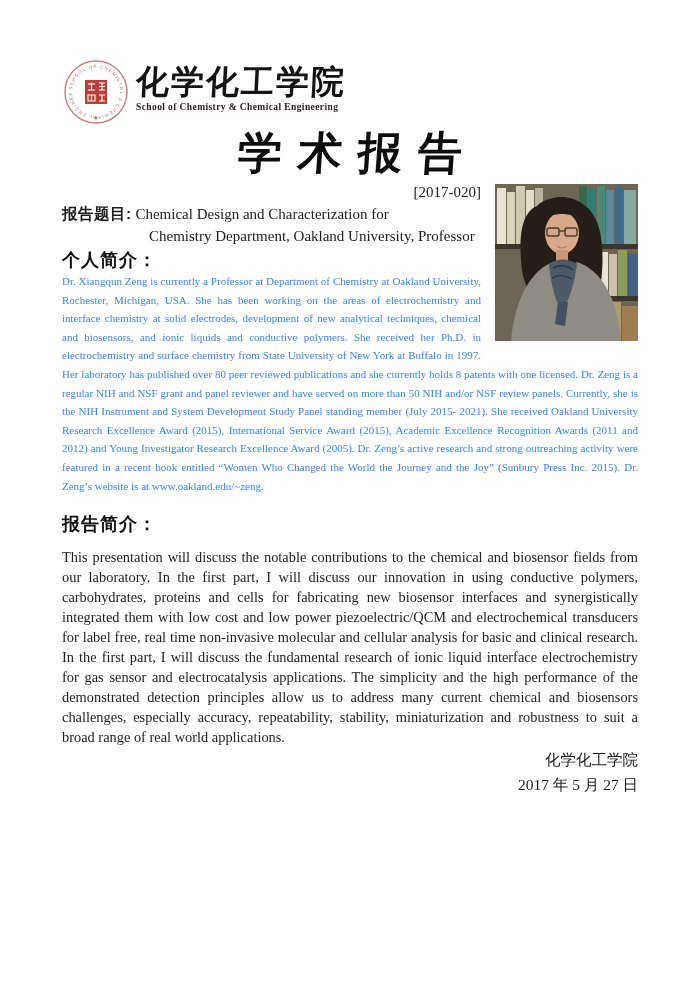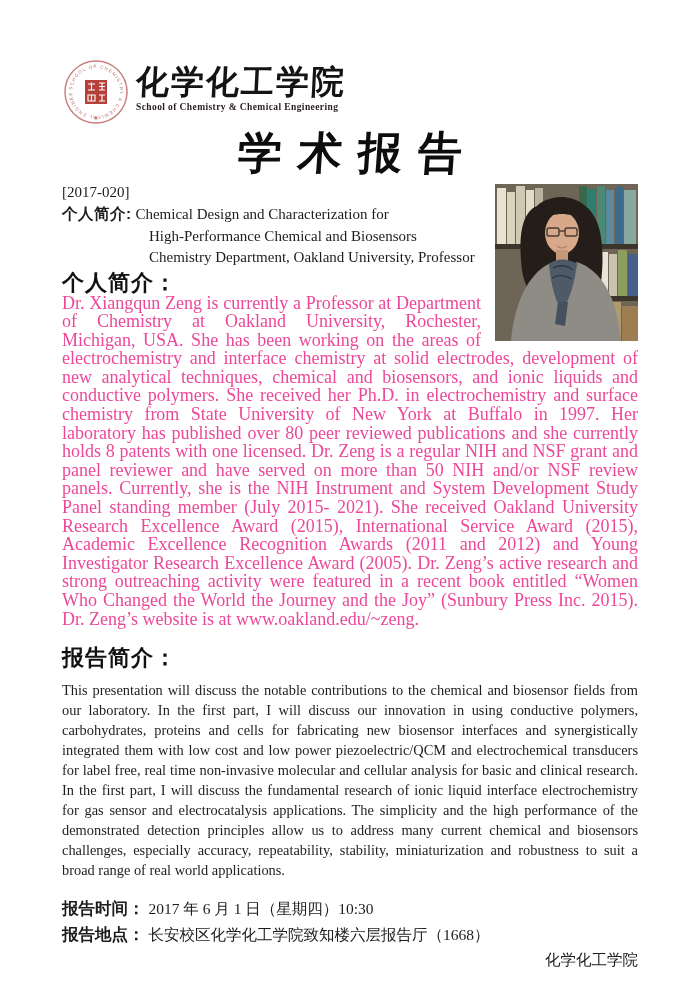--- a/index.html
+++ b/index.html
@@ -28,36 +28,36 @@
     font-weight:bold;font-size:44px;line-height:50px;letter-spacing:16px;
     text-indent:16px;transform:skewX(-4deg);color:#0d0d0d;
   }
   
   .content{margin-top:4px;}
   .photo{
     float:right;width:143px;height:157px;margin:2px 0 6px 14px;
     display:block;
   }
   .serial{
-    text-align:left;font-size:15px;line-height:21px;color:#1c1c1c;
+    text-align:right;font-size:15px;line-height:21px;color:#1c1c1c;
   }
   .field-line{font-size:15px;line-height:21.5px;white-space:nowrap;}
   .field-label{
     font-family:"Liberation Sans","DejaVu Sans",sans-serif;
     font-weight:bold;font-size:15.5px;letter-spacing:.5px;
   }
   .field-indent{padding-left:87px;}
   .sec-heading{
     font-family:"Liberation Sans","DejaVu Sans",sans-serif;
-    font-weight:bold;font-size:22px;line-height:23px;letter-spacing:1px;
+    font-weight:bold;font-size:18px;line-height:23px;letter-spacing:1px;
     margin-top:2px;color:#111;
   }
   .bio-text{
-    font-size:18px;line-height:18.6px;text-align:justify;
-    color:#ec4899;
+    font-size:11px;line-height:18.6px;text-align:justify;
+    color:#3b82f6;
   }
   .abstract-heading{margin-top:18px;}
   .abstract-text{
     margin-top:11px;font-size:14.4px;line-height:20px;text-align:justify;
     color:#1e1e1e;
   }
   
   .schedule{margin-top:16px;}
   .sched-line{font-size:15.5px;line-height:24.5px;}
   .sched-label{
@@ -147,48 +147,36 @@
       <path d="M56,79 L66,112 M82,78 L70,112" stroke="#6d6a64" stroke-width="2" fill="none"></path>
 
       <path d="M54,80 C60,74 74,74 82,80 C80,94 78,104 72,118 L62,118 C57,104 55,92 54,80 Z" fill="#4e5a68"></path>
       <path d="M58,84 C66,80 74,82 78,86 M57,94 C64,90 72,92 77,95" stroke="#2f3846" stroke-width="1.4" fill="none"></path>
       <path d="M63,118 L60,140 L70,142 L73,118 Z" fill="#44505e"></path>
     </svg>
 
     <div class="serial">[2017-020]</div>
 
     <div class="field-line">
-      <span class="field-label">个人简介:</span>
+      <span class="field-label">报告题目:</span>
       <span>Chemical Design and Characterization for</span>
-    </div>
-    <div class="field-line field-indent">
-      <span>High-Performance Chemical and Biosensors</span>
     </div>
 
     <div class="field-line field-indent">
       <span>Chemistry Department, Oakland University, Professor</span>
     </div>
 
     <div class="sec-heading">个人简介：</div>
 
     <div class="bio-text">Dr. Xiangqun Zeng is currently a Professor at Department of Chemistry at Oakland University, Rochester, Michigan, USA. She has been working on the areas of electrochemistry and interface chemistry at solid electrodes, development of new analytical techniques, chemical and biosensors, and ionic liquids and conductive polymers. She received her Ph.D. in electrochemistry and surface chemistry from State University of New York at Buffalo in 1997.  Her laboratory has published over 80 peer reviewed publications and she currently holds 8 patents with one licensed. Dr. Zeng is a regular NIH and NSF grant and panel reviewer and have served on more than 50 NIH and/or NSF review panels. Currently, she is the NIH Instrument and System Development Study Panel standing member (July 2015- 2021).  She received Oakland University Research Excellence Award (2015), International Service Award (2015), Academic Excellence Recognition Awards (2011 and 2012) and Young Investigator Research Excellence Award (2005).  Dr. Zeng’s active research and strong outreaching activity were featured in a recent book entitled “Women Who Changed the World the Journey and the Joy” (Sunbury Press Inc. 2015). Dr. Zeng’s website is at www.oakland.edu/~zeng.</div>
 
     <div class="sec-heading abstract-heading">报告简介：</div>
 
     <div class="abstract-text">This presentation will discuss the notable contributions to the chemical and biosensor fields from our laboratory. In the first part, I will discuss our innovation in using conductive polymers, carbohydrates, proteins and cells for fabricating new biosensor interfaces and synergistically integrated them with low cost and low power piezoelectric/QCM and electrochemical transducers for label free, real time non-invasive molecular and cellular analysis for basic and clinical research. In the first part, I will discuss the fundamental research of ionic liquid interface electrochemistry for gas sensor and electrocatalysis applications.  The simplicity and the high performance of the demonstrated detection principles allow us to address many current chemical and biosensors challenges, especially accuracy, repeatability, stability, miniaturization and robustness to suit a broad range of real world applications.</div>
 
-    <div class="schedule">
-      <div class="sched-line">
-        <span class="sched-label">报告时间：</span>
-        <span>2017 年 6 月 1 日（星期四）10:30</span>
-      </div>
-      <div class="sched-line">
-        <span class="sched-label">报告地点：</span>
-        <span>长安校区化学化工学院致知楼六层报告厅（1668）</span>
-      </div>
-    </div>
 
     <div class="signature">
       <div>化学化工学院</div>
+      <div>2017 年 5 月 27 日</div>
     </div>
 
   </div>
 </div>
 
 </body></html>

